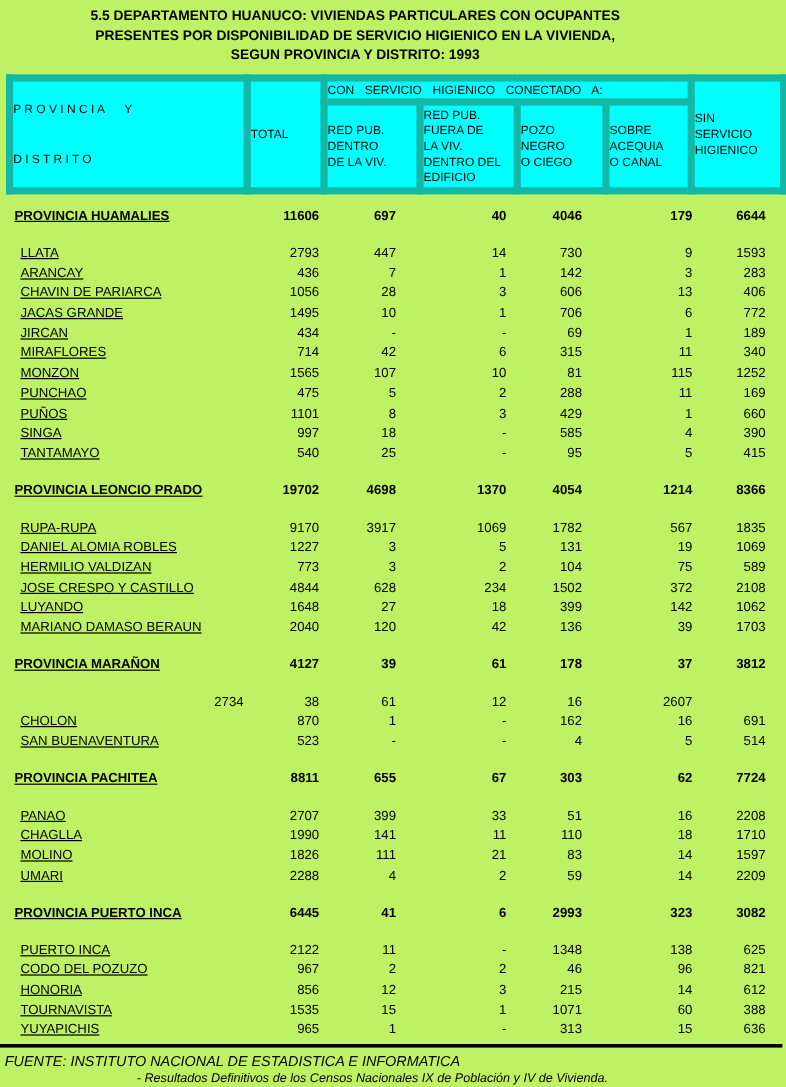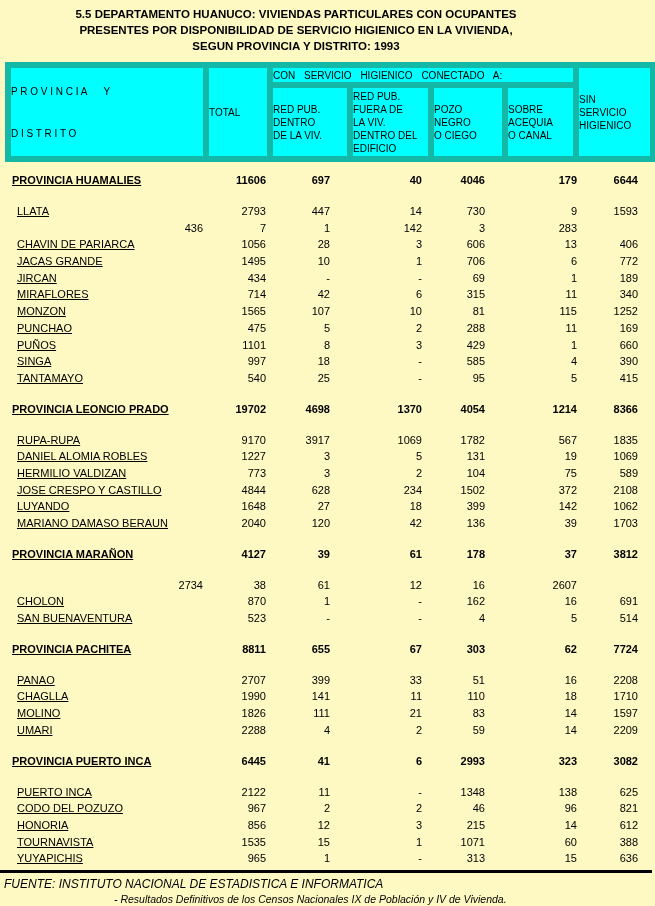--- a/index.html
+++ b/index.html
@@ -1,21 +1,21 @@
 <!DOCTYPE html>
 <html><head>
 <meta charset="utf-8">
 <style>
   * { box-sizing: border-box; }
   html, body { margin: 0; padding: 0; background: #ffffff; }
   .page {
     position: relative;
     width: 655px;
     height: 906px;
-    background: #fef9c3;
+    background: #bef264;
     color: #000000;
     font-family: "Liberation Sans", sans-serif;
     overflow: hidden;
   }
   .title {
     position: absolute;
     top: 6px; left: 0;
     width: 592px;
     text-align: center;
     font-weight: bold;
@@ -148,20 +148,21 @@
           <div class="row dist">
             <div class="name">LLATA</div>
             <div class="num">2793</div>
             <div class="num">447</div>
             <div class="num">14</div>
             <div class="num">730</div>
             <div class="num">9</div>
             <div class="num">1593</div>
           </div>
           <div class="row dist">
+            <div class="name">ARANCAY</div>
             <div class="num">436</div>
             <div class="num">7</div>
             <div class="num">1</div>
             <div class="num">142</div>
             <div class="num">3</div>
             <div class="num">283</div>
           </div>
           <div class="row dist">
             <div class="name">CHAVIN DE PARIARCA</div>
             <div class="num">1056</div>

